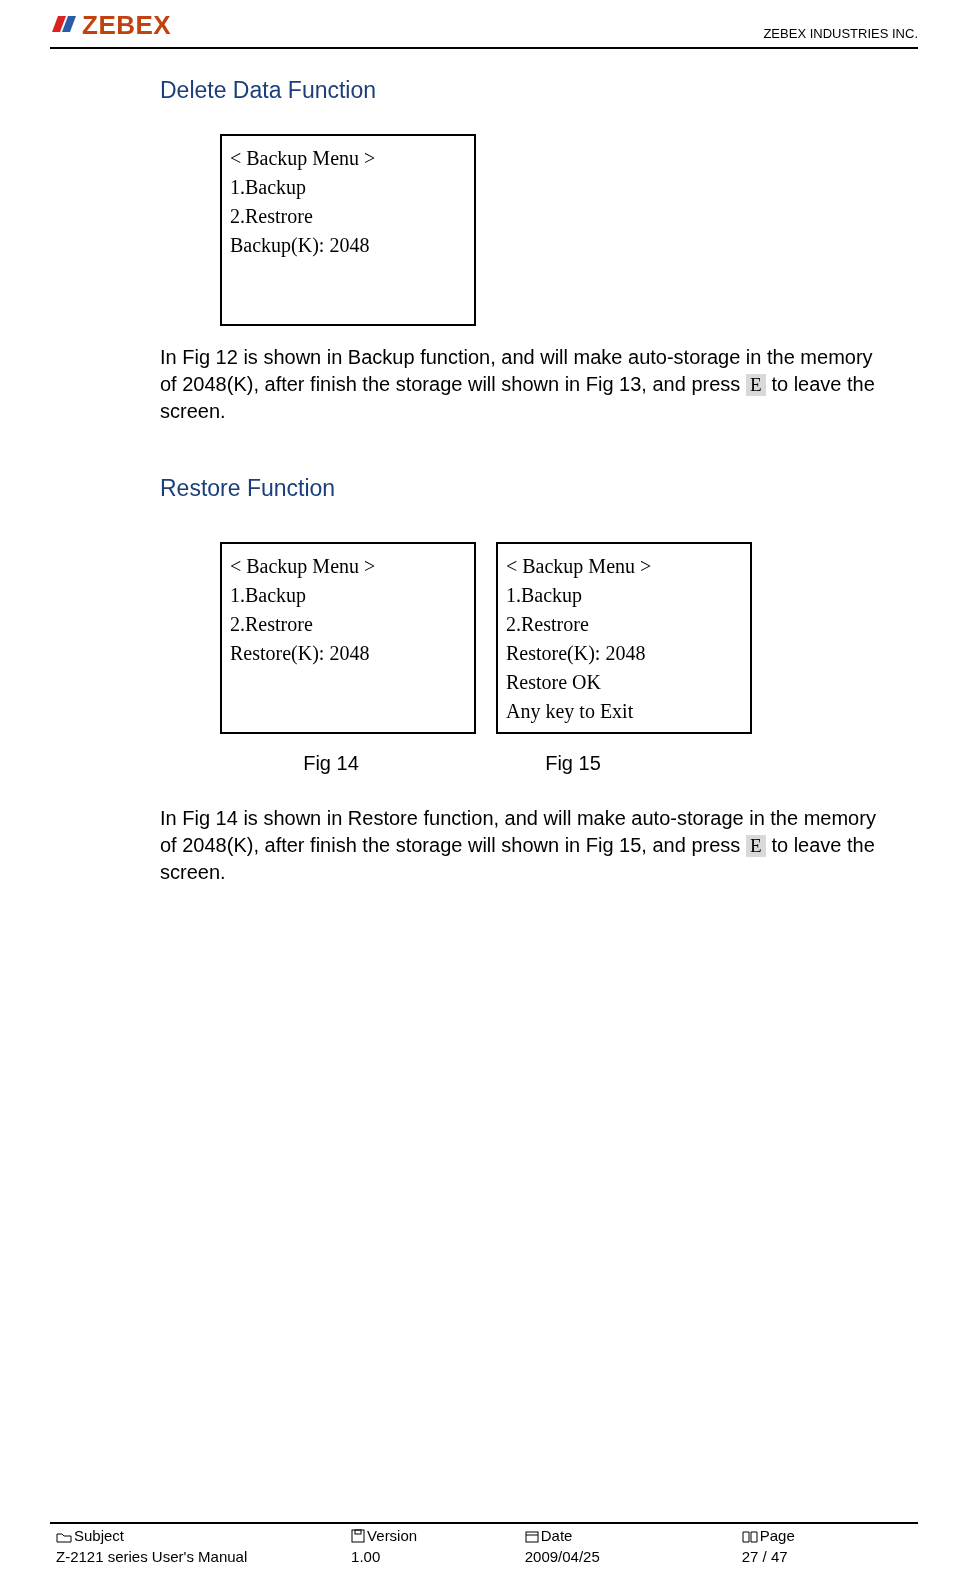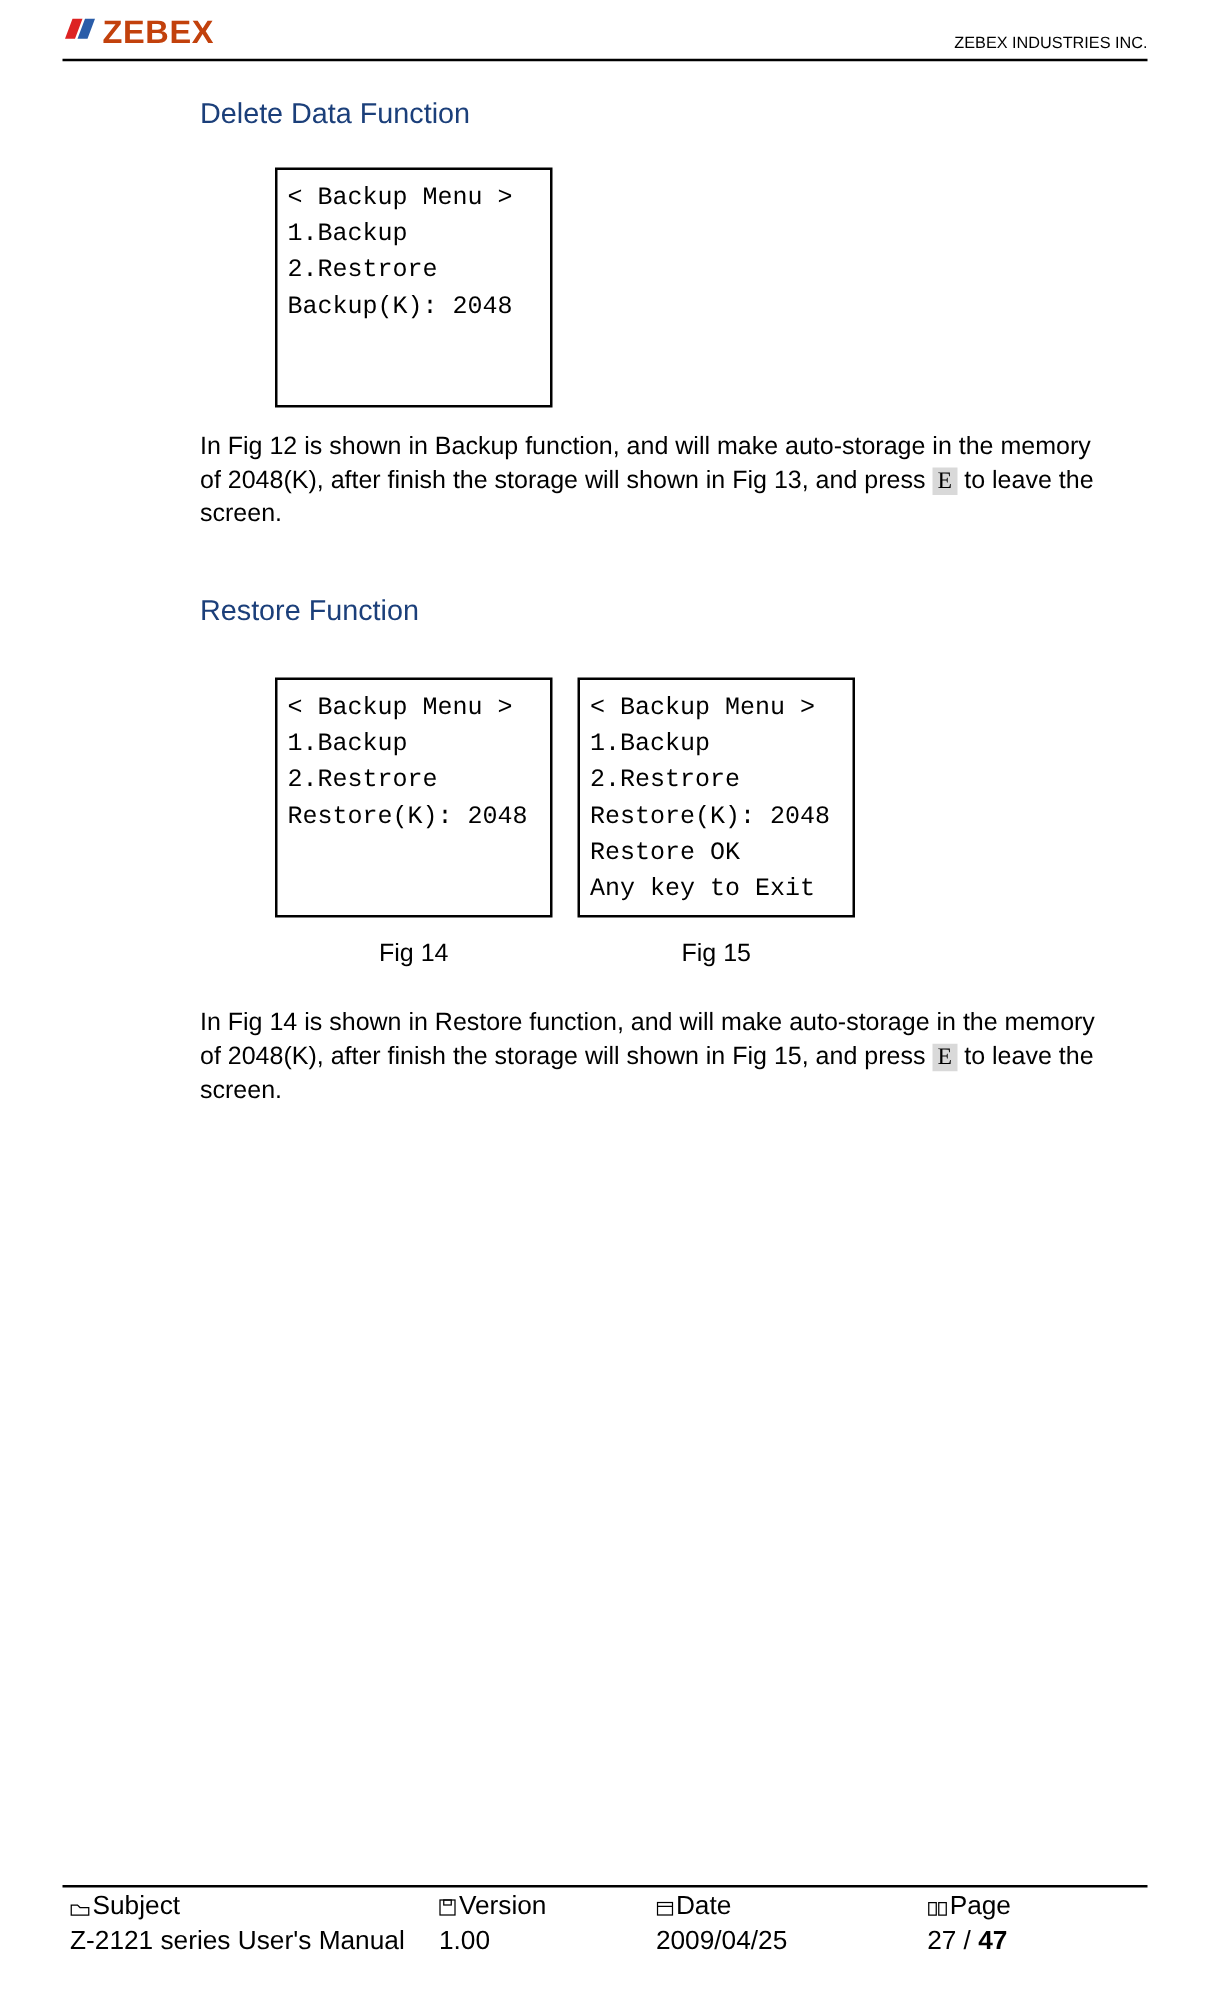--- a/index.html
+++ b/index.html
@@ -32,25 +32,25 @@
     margin: 0 0 30px 0;
   }
   .figure-row {
     display: flex;
     gap: 20px;
     margin-left: 60px;
     margin-bottom: 18px;
     align-items: flex-start;
   }
   .screen {
-    width: 222px;
+    width: 256px;
     height: 192px;
     border: 2px solid #000;
     padding: 8px 8px 8px 8px;
-    font-family: Liberation Mono, monospace;
+    font-family: Liberation Serif, serif;
     font-size: 20px;
     line-height: 1.45;
     white-space: pre;
     overflow: hidden;
   }
   .caption-row {
     display: flex;
     gap: 20px;
     margin-left: 60px;
     margin-bottom: 30px;
@@ -81,31 +81,31 @@
   
   .footer {
     position: absolute;
     left: 50px;
     right: 50px;
     bottom: 30px;
   }
   .hr-bottom { border: none; border-top: 2px solid #000; margin-bottom: 2px; width: 100%; }
   .footer-table {
     width: 100%;
-    font-size: 21px;
+    font-size: 15px;
     border-collapse: collapse;
   }
   .footer-table td { padding: 1px 6px; vertical-align: top; }
   .footer-table .hdr-cell { white-space: nowrap; }
   .foot-icon { display: inline-block; vertical-align: -2px; margin-right: 2px; }
   .col-subject  { width: 34%; }
   .col-version  { width: 20%; }
   .col-date     { width: 25%; }
   .col-page     { width: 21%; }
-  .bold { font-weight: 700; }
+  .bold { font-weight: 400; }
 </style>
 </head>
 <body>
 
 <div class="page">
 
   <div class="header-row">
     <div class="logo">
       <span class="logo-mark">
         <svg width="30" height="24" viewBox="0 0 30 24">

